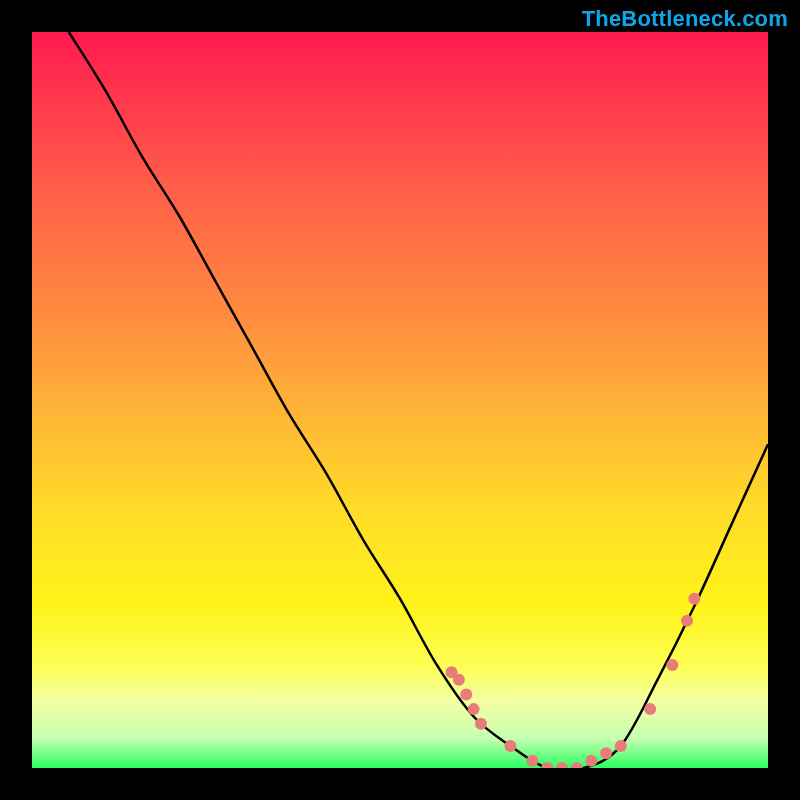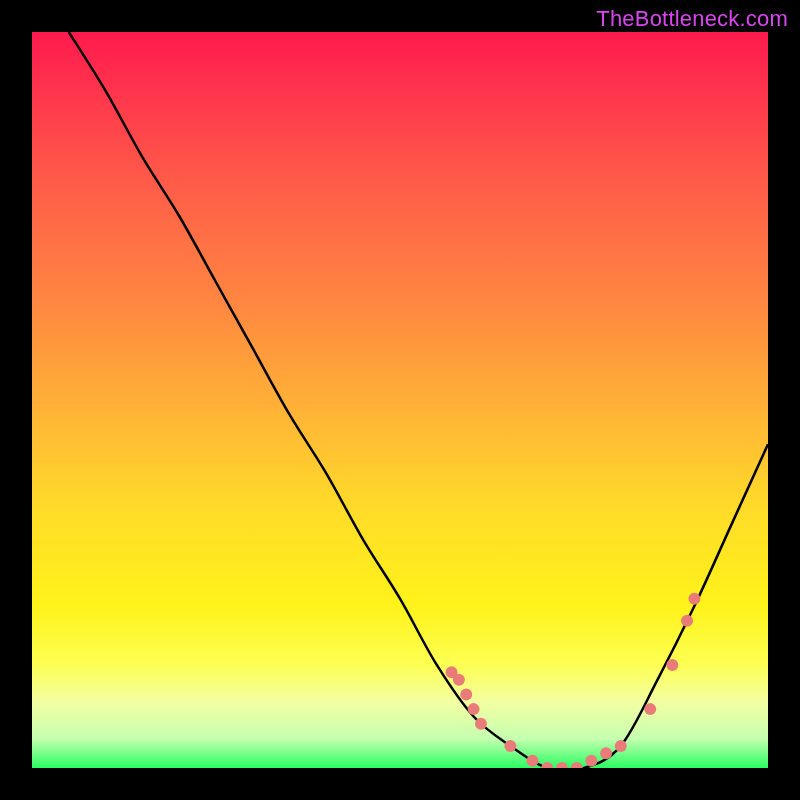--- a/index.html
+++ b/index.html
@@ -41,23 +41,23 @@
       #fdff53 86%,
       #f3ffa2 91%,
       #c5ffb0 96%,
       #2bff62 100%
     );
   }
   .watermark {
     position: absolute;
     top: 6px;
     right: 12px;
-    color: #d946ef;
+    color: #0ea5e9;
     font-size: 22px;
-    font-weight: 400;
+    font-weight: 700;
     letter-spacing: 0.2px;
     user-select: none;
   }
   svg.curve {
     position: absolute;
     left: 0; top: 0;
     width: 100%; height: 100%;
     overflow: visible;
   }
   .series-line {

